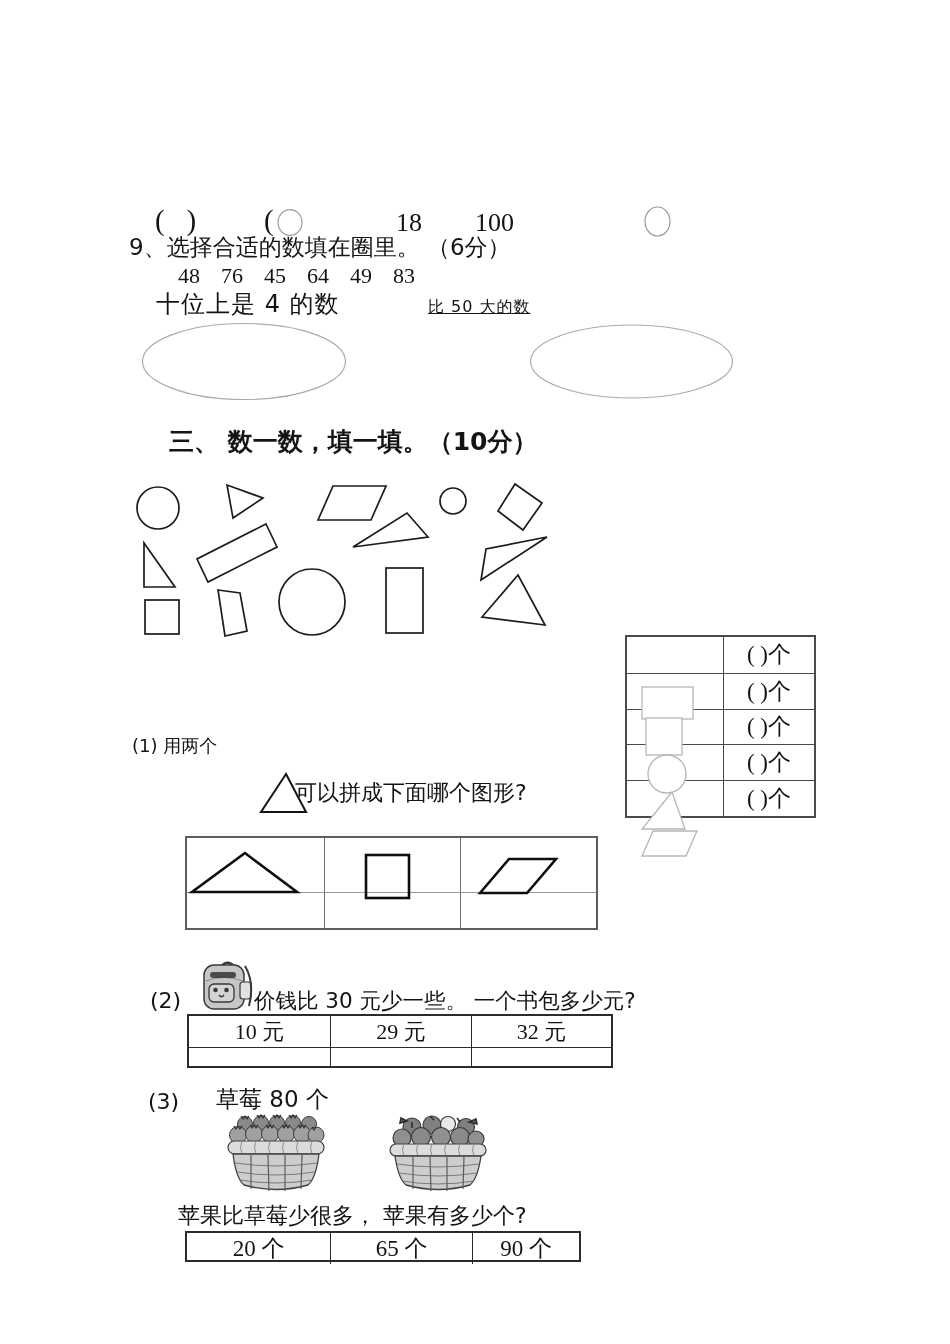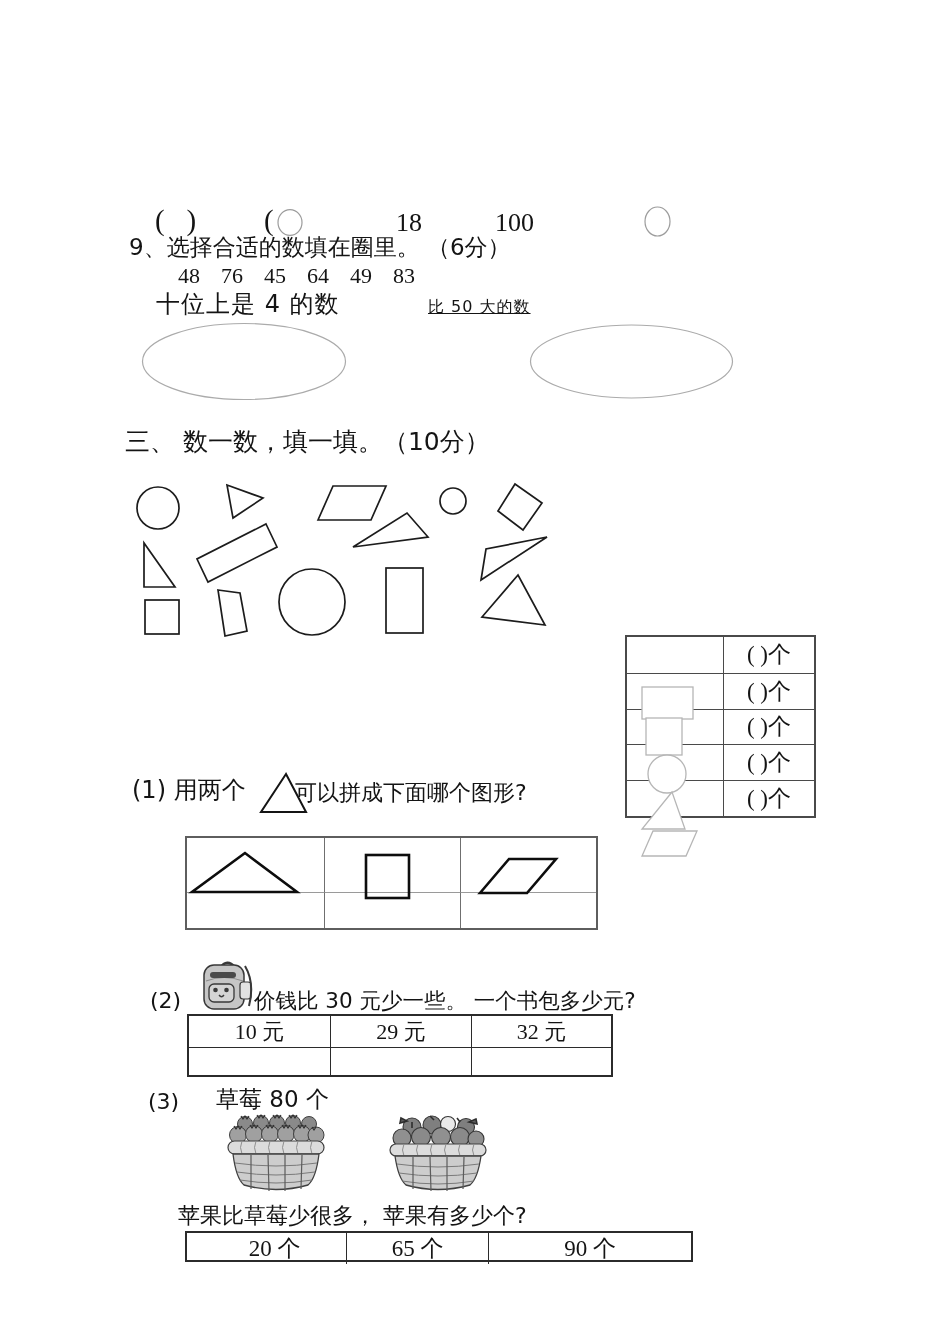--- a/index.html
+++ b/index.html
@@ -1,42 +1,42 @@
 <!DOCTYPE html>
 <html><head>
 <meta charset="utf-8">
 <style>
   html,body{margin:0;padding:0;background:#ffffff;}
   #sheet{position:relative;width:950px;height:1344px;background:#ffffff;overflow:hidden;
          font-family:"DejaVu Sans",sans-serif;color:#141414;}
   .t{position:absolute;white-space:pre;line-height:1.15;color:#141414;}
   .serif{font-family:"Liberation Serif","DejaVu Serif",serif;}
-  .bold{font-weight:400;}
+  .bold{font-weight:700;margin-left:44px;}
   .abs{position:absolute;}
   svg{display:block;overflow:visible;}
 
   
   .tbl{position:absolute;box-sizing:border-box;display:grid;background:transparent;}
   #tbl-compose{left:185px;top:836px;width:413px;height:94px;border:2px solid #5e5e5e;
                grid-template-columns:137px 136px 1fr;grid-template-rows:54px 1fr;}
   #tbl-compose .cell{box-sizing:border-box;border-left:1px solid #6f6f6f;border-top:1px solid #9a9a9a;}
   #tbl-compose .cell.c1{border-left:none;}
   #tbl-compose .cell.r1{border-top:none;}
 
   
   .opt-table{border:2px solid #2b2b2b;}
   .opt-table .cell{box-sizing:border-box;display:flex;align-items:center;justify-content:center;
                    border-left:1.3px solid #2b2b2b;border-top:1.3px solid #2b2b2b;
                    font-size:22px;}
   .opt-table .cell.c1{border-left:none;}
   .opt-table .cell.r1{border-top:none;}
-  #tbl-price{left:187px;top:1014px;width:426px;height:63px;
+  #tbl-price{left:187px;top:1014px;width:426px;height:54px;
              grid-template-columns:141px 141px 1fr;grid-template-rows:31px 1fr;}
-  #tbl-fruit{left:185px;top:1231px;width:508px;height:31px;
-             grid-template-columns:143px 142px 1fr;grid-template-rows:1fr;padding-left:16px;}
+  #tbl-fruit{left:185px;top:1231px;width:396px;height:31px;
+             grid-template-columns:143px 142px 1fr;grid-template-rows:1fr;}
 
   
   #tbl-count{left:625px;top:635px;width:191px;height:183px;border:2px solid #4a4a4a;
              grid-template-columns:96px 1fr;grid-template-rows:repeat(5,1fr);z-index:1;}
   #tbl-count .cell{box-sizing:border-box;border-left:1px solid #4a4a4a;border-top:1px solid #4a4a4a;
                    display:flex;align-items:center;justify-content:center;font-size:23px;}
   #tbl-count .cell.c1{border-left:none;}
   #tbl-count .cell.r1{border-top:none;}
   .mixnum{font-family:"Liberation Serif","DejaVu Serif",serif;}
 </style>
@@ -44,21 +44,21 @@
 <body>
 
 <div id="sheet">
 
   <span class="t serif" style="left:155px;top:204px;font-size:29px;">(   )</span>
   <span class="t serif" style="left:264px;top:204px;font-size:29px;">(</span>
   <svg class="abs" style="left:277px;top:209px;" width="26" height="27" viewBox="0 0 26 27">
     <ellipse cx="13" cy="13.5" rx="12" ry="12.8" fill="none" stroke="#9c9c9c" stroke-width="1.2"></ellipse>
   </svg>
   <span class="t serif" style="left:396px;top:208px;font-size:26px;">18</span>
-  <span class="t serif" style="left:475px;top:208px;font-size:26px;margin-left:20px;">100</span>
+  <span class="t serif" style="left:475px;top:208px;font-size:26px;">100</span>
   <svg class="abs" style="left:644px;top:206px;" width="27" height="31" viewBox="0 0 27 31">
     <ellipse cx="13.5" cy="15.5" rx="12.5" ry="14.5" fill="none" stroke="#9c9c9c" stroke-width="1.2"></ellipse>
   </svg>
 
   <span class="t" style="left:129px;top:234px;font-size:23px;">9、选择合适的数填在圈里。 （6分）</span>
   <span class="t serif" style="left:178px;top:263px;font-size:22px;word-spacing:5px;">48  76  45  64  49  83</span>
   <span class="t" style="left:146px;top:291px;font-size:24px;letter-spacing:1px;margin-left:10px;">十位上是 4 的数</span>
   <span class="t" style="left:428px;top:298px;font-size:16px;letter-spacing:1px;text-decoration:underline;">比 50 大的数</span>
 
   <svg class="abs" style="left:141px;top:322px;" width="206" height="79" viewBox="0 0 206 79">
@@ -102,21 +102,21 @@
 
   <svg class="abs" style="left:630px;top:680px;z-index:2;pointer-events:none;" width="120" height="185" viewBox="0 0 120 185" fill="#ffffff" stroke="#b6b6b6" stroke-width="1.3">
     <rect x="12" y="7" width="51" height="32"></rect>
     <rect x="16" y="38" width="36" height="37"></rect>
     <circle cx="37" cy="94" r="19"></circle>
     <polygon points="42,112 12,149 55,149"></polygon>
     <polygon points="23,151 67,151 56,176 12,176"></polygon>
   </svg>
 
 
-  <span class="t" style="left:132px;top:777px;font-size:24px;">(1) 用两个</span>
+  <span class="t" style="left:132px;top:736px;font-size:18px;">(1) 用两个</span>
   <span class="t" style="left:295px;top:780px;font-size:22px;">可以拼成下面哪个图形?</span>
   <svg class="abs" style="left:256px;top:771px;z-index:2;" width="54" height="44" viewBox="0 0 54 44">
     <polygon points="30,3 5,41 50,41" fill="#ffffff" stroke="#141414" stroke-width="2"></polygon>
   </svg>
 
   <div id="tbl-compose" class="tbl">
     <div class="cell c1 r1"></div>
     <div class="cell c2 r1"></div>
     <div class="cell c3 r1"></div>
     <div class="cell c1 r2"></div>

